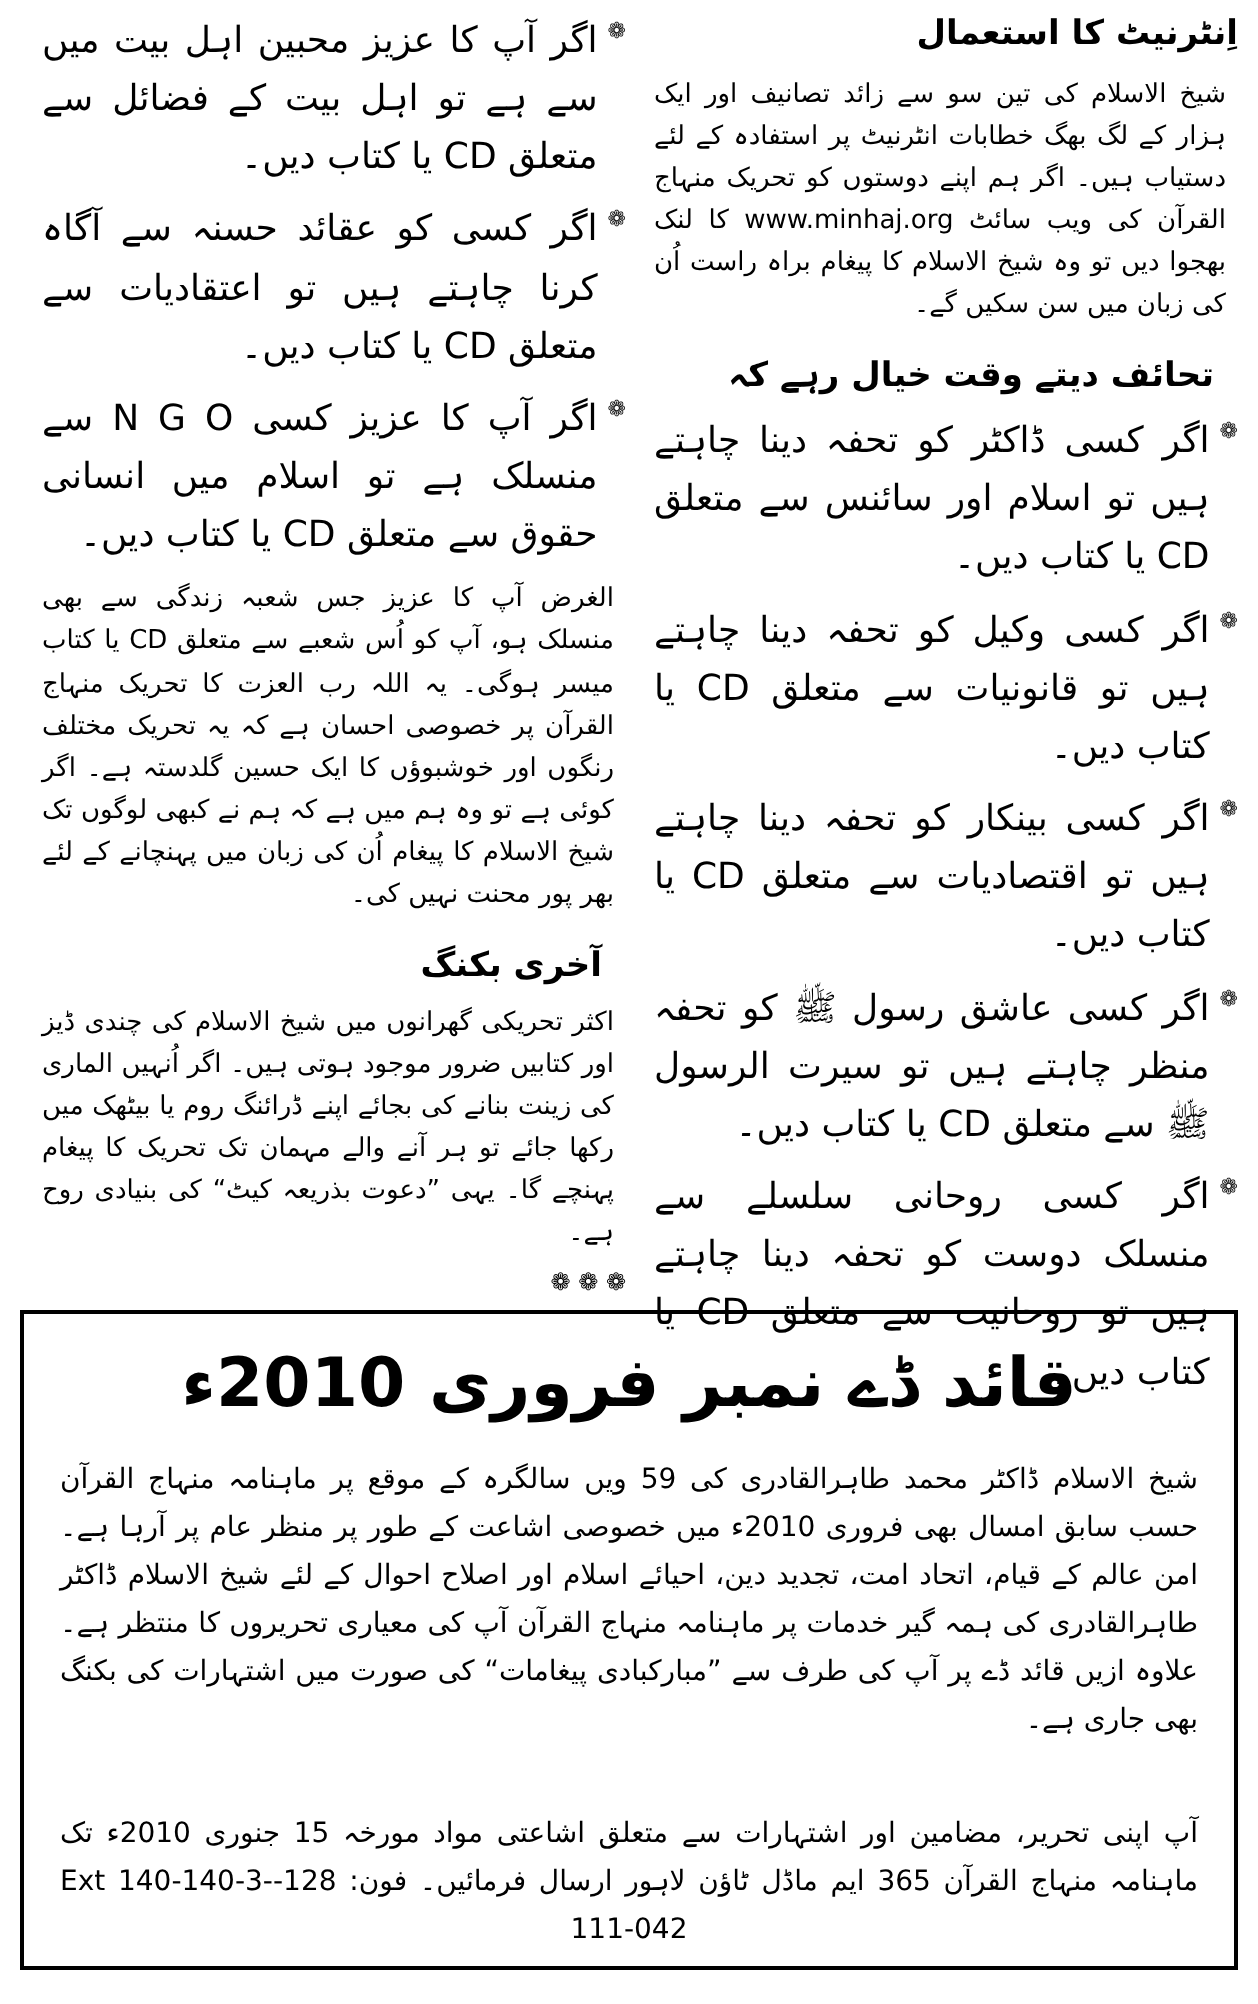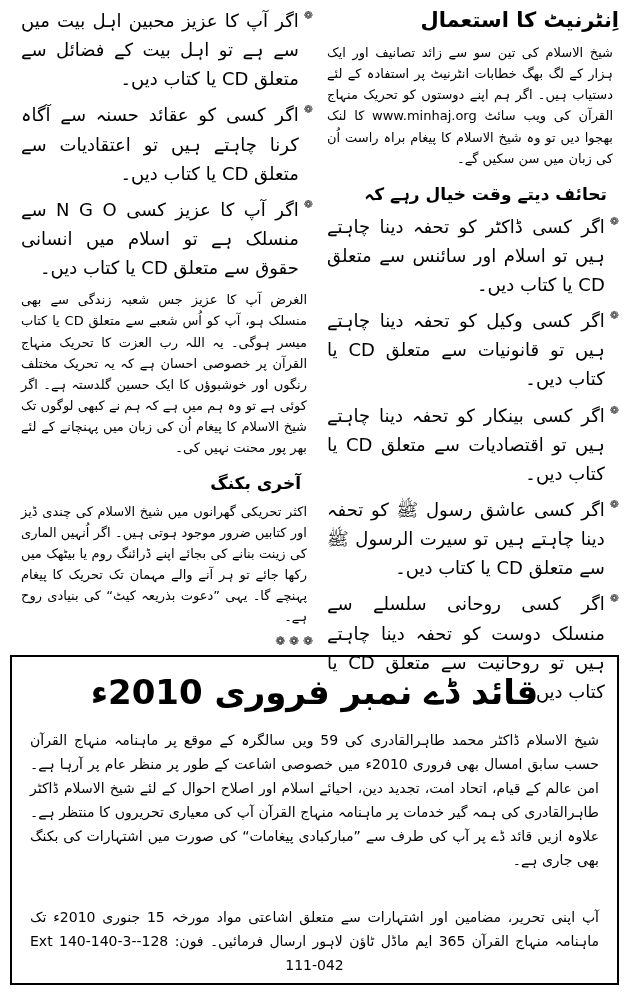--- a/index.html
+++ b/index.html
@@ -30,21 +30,21 @@
   .col {
     width: 292px;
     direction: rtl;
     text-align: justify;
     text-align-last: right;
   }
   .col-left {
     width: 292px;
   }
   h2.sec-title {
-    font-size: 21px;
+    font-size: 17px;
     font-weight: bold;
     margin: 0 0 8px 0;
     text-align: center;
     direction: rtl;
     line-height: 1.35;
   }
   h2.sec-title-2 {
     font-size: 17px;
     font-weight: bold;
     margin: 14px 12px 6px 0;
@@ -144,21 +144,21 @@
       <div class="bullet-row">
         <span class="bullet-mark">❁</span>
         <span class="bullet-text">اگر کسی وکیل کو تحفہ دینا چاہتے ہیں تو قانونیات سے متعلق CD یا کتاب دیں۔</span>
       </div>
       <div class="bullet-row">
         <span class="bullet-mark">❁</span>
         <span class="bullet-text">اگر کسی بینکار کو تحفہ دینا چاہتے ہیں تو اقتصادیات سے متعلق CD یا کتاب دیں۔</span>
       </div>
       <div class="bullet-row">
         <span class="bullet-mark">❁</span>
-        <span class="bullet-text">اگر کسی عاشق رسول ﷺ کو تحفہ دینا چاہتے ہیں تو سیرت الرسول ﷺ سے متعلق CD یا کتاب دیں۔</span>
+        <span class="bullet-text">اگر کسی عاشق رسول ﷺ کو تحفہ منظر چاہتے ہیں تو سیرت الرسول ﷺ سے متعلق CD یا کتاب دیں۔</span>
       </div>
       <div class="bullet-row">
         <span class="bullet-mark">❁</span>
         <span class="bullet-text">اگر کسی روحانی سلسلے سے منسلک دوست کو تحفہ دینا چاہتے ہیں تو روحانیت سے متعلق CD یا کتاب دیں۔</span>
       </div>
     </div>
 
     <div class="col col-left">
       <div class="bullet-row">
         <span class="bullet-mark">❁</span>

